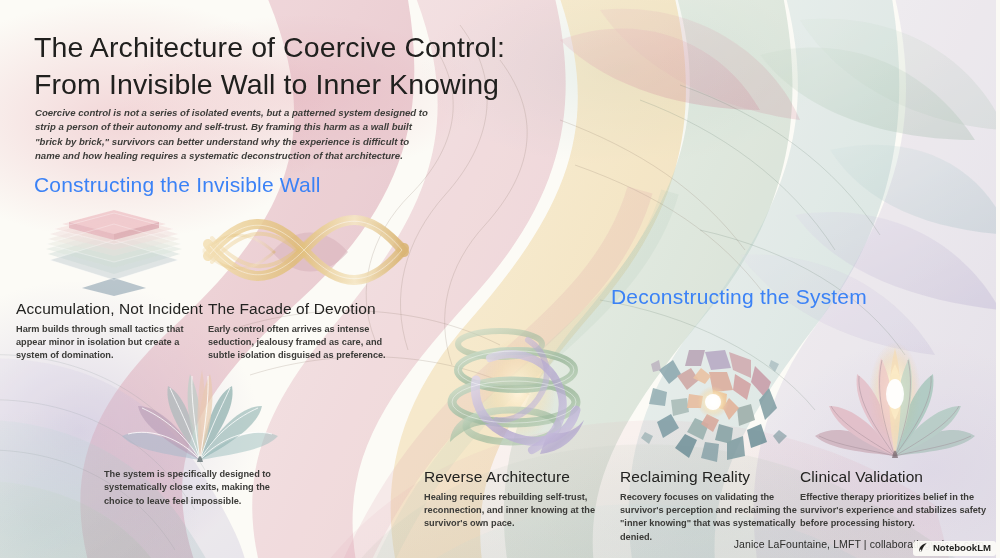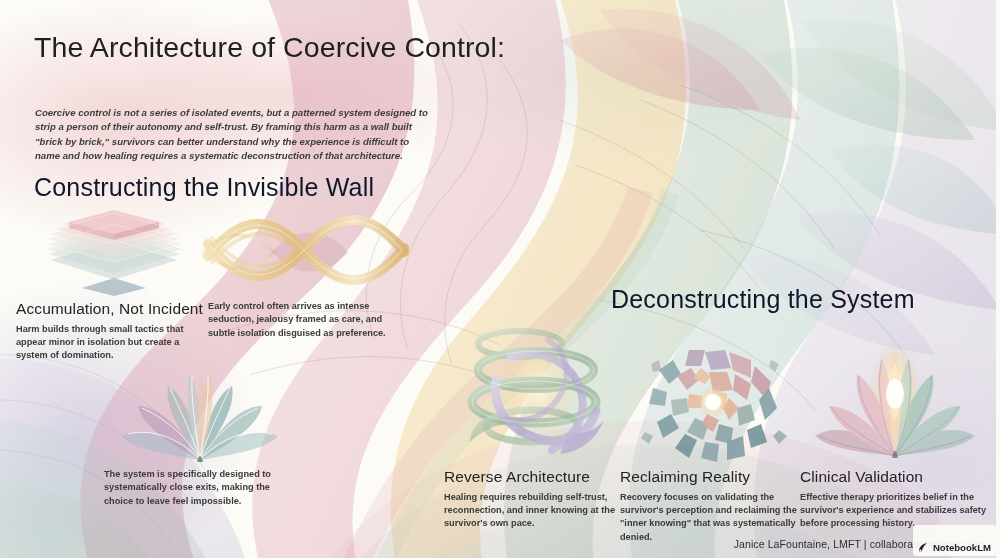--- a/index.html
+++ b/index.html
@@ -27,21 +27,21 @@
   .intro{
     position:absolute;left:35px;top:96px;width:400px;
     font-size:9.6px;line-height:1.52;color:#3d3d3a;
     font-weight:600;
     font-style:italic;
   }
 
   
   .sect-head{
     position:absolute;
-    font-size:25px;font-weight:400;color:#0f172a;letter-spacing:.2px;
+    font-size:21px;font-weight:400;color:#3b82f6;letter-spacing:.2px;
     white-space:nowrap;
   }
   #sect-left{left:34px;top:173px;}
   #sect-right{left:571px;top:285px;margin-left:40px;}
 
   
   .card{position:absolute;text-align:left;}
   .card .card-title{
     font-size:15.5px;font-weight:400;color:#232321;
     letter-spacing:.1px;line-height:1.2;margin:0 0 4px 0;
@@ -51,38 +51,38 @@
     font-size:9.2px;line-height:1.45;color:#3b3b38;font-weight:600;
   }
   .card .art{position:absolute;left:50%;transform:translateX(-50%);}
 
   #card-accumulation{left:16px;top:300px;width:196px;}
   #card-accumulation .art{top:-92px;}
   #card-facade{left:208px;top:300px;width:196px;}
   #card-facade .art{top:-96px;}
   #card-closed{left:104px;top:468px;width:192px;}
   #card-closed .art{top:-104px;}
-  #card-reverse{left:444px;top:468px;width:186px;}
+  #card-reverse{left:424px;top:468px;width:186px;}
   #card-reverse .art{top:-140px;}
   #card-reclaiming{left:620px;top:468px;width:186px;}
   #card-reclaiming .art{top:-122px;}
   #card-clinical{left:800px;top:468px;width:190px;}
   #card-clinical .art{top:-132px;}
 
   
   .footer{
     position:absolute;right:16px;bottom:8px;
     font-size:10.5px;color:#2d2d2b;letter-spacing:.1px;
     white-space:nowrap;
   }
   .badge{
     position:absolute;right:4px;bottom:2px;
     display:flex;align-items:center;gap:3px;
     background:rgba(252,251,246,.93);
-    padding:16px 5px 2px 4px;border-radius:3px;
+    padding:0 5px 2px 4px;border-radius:3px;
     font-size:9.6px;font-weight:700;color:#1f1f1d;
   }
   .badge svg{display:block;}
 </style>
 </head>
 <body>
 
 <div id="poster">
 
   <svg id="bg" viewBox="0 0 1000 558" preserveAspectRatio="none">
@@ -200,20 +200,21 @@
     <g opacity=".5">
       <path d="M340,600 C380,500 430,430 500,370 C570,310 620,260 640,190" fill="none" stroke="url(#gRose)" stroke-width="26" stroke-opacity=".35"></path>
       <path d="M368,600 C408,500 458,432 528,372 C598,312 650,262 670,192" fill="none" stroke="url(#gSage)" stroke-width="18" stroke-opacity=".30"></path>
     </g>
   </svg>
 
   <div id="content">
 
     <h1 class="title">
       <span>The Architecture of Coercive Control:</span>
+      <span class="l2">From Invisible Wall to Inner Knowing</span>
     </h1>
 
     <p class="intro">Coercive control is not a series of isolated events, but a patterned system designed to strip a person of their autonomy and self-trust. By framing this harm as a wall built "brick by brick," survivors can better understand why the experience is difficult to name and how healing requires a systematic deconstruction of that architecture.</p>
 
     <div class="sect-head" id="sect-left">Constructing the Invisible Wall</div>
     <div class="sect-head" id="sect-right">Deconstructing the System</div>
 
     <div class="card" id="card-accumulation">
       <svg class="art" width="172" height="92" viewBox="0 0 172 92">
         <g opacity=".9">
@@ -263,20 +264,21 @@
           <path d="M10 58 C42 22 70 20 104 54 C138 88 170 82 200 52" stroke-width="4" opacity=".55"></path>
           <path d="M10 34 C42 70 70 72 104 38 C138 4 170 10 200 40" stroke-width="4" opacity=".55"></path>
           <path d="M2 46 C30 22 52 30 72 48" stroke-width="3" opacity=".35"></path>
           <path d="M2 48 C30 74 52 66 72 48" stroke-width="3" opacity=".35"></path>
         </g>
         <g fill="none" stroke="#ffffff" stroke-opacity=".55" stroke-width=".8">
           <path d="M8 50 C40 12 70 12 104 48 C138 84 168 84 200 46"></path>
           <path d="M8 42 C40 80 70 80 104 44 C138 8 168 8 200 46"></path>
         </g>
       </svg>
+      <div class="card-title">The Facade of Devotion</div>
       <div class="card-body">Early control often arrives as intense seduction, jealousy framed as care, and subtle isolation disguised as preference.</div>
     </div>
 
     <div class="card" id="card-closed">
       <svg class="art" width="170" height="100" viewBox="0 0 170 100">
         <g transform="translate(85,96)">
           <g opacity=".85">
 
             <path d="M0,0 C-34,-6 -66,-10 -78,-24 C-58,-34 -24,-22 0,0 Z" fill="#a7b8c9" opacity=".65"></path>
             <path d="M0,0 C34,-6 66,-10 78,-24 C58,-34 24,-22 0,0 Z" fill="#9fbfc0" opacity=".60"></path>

